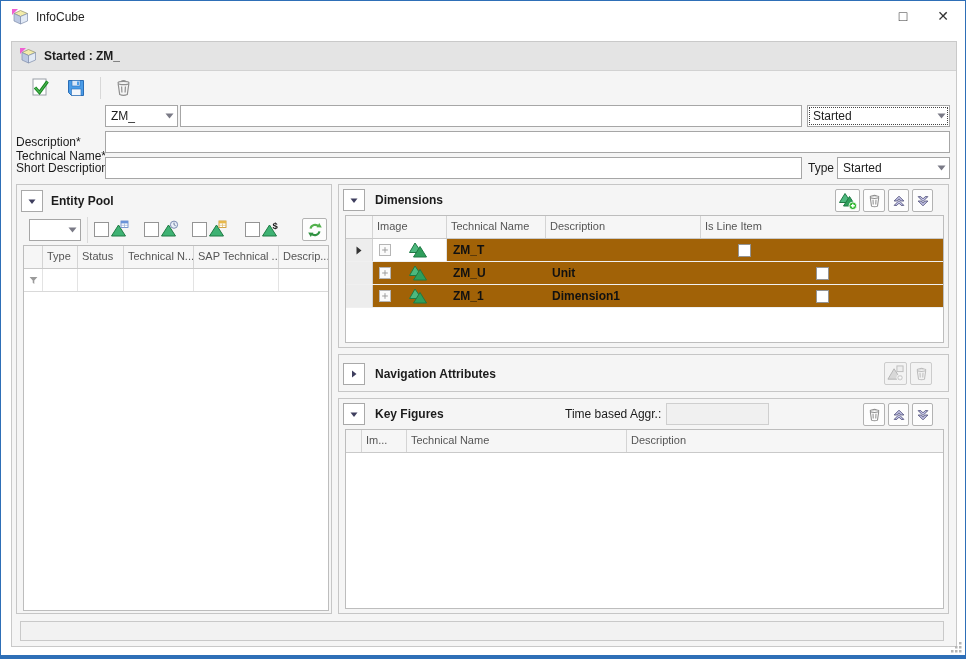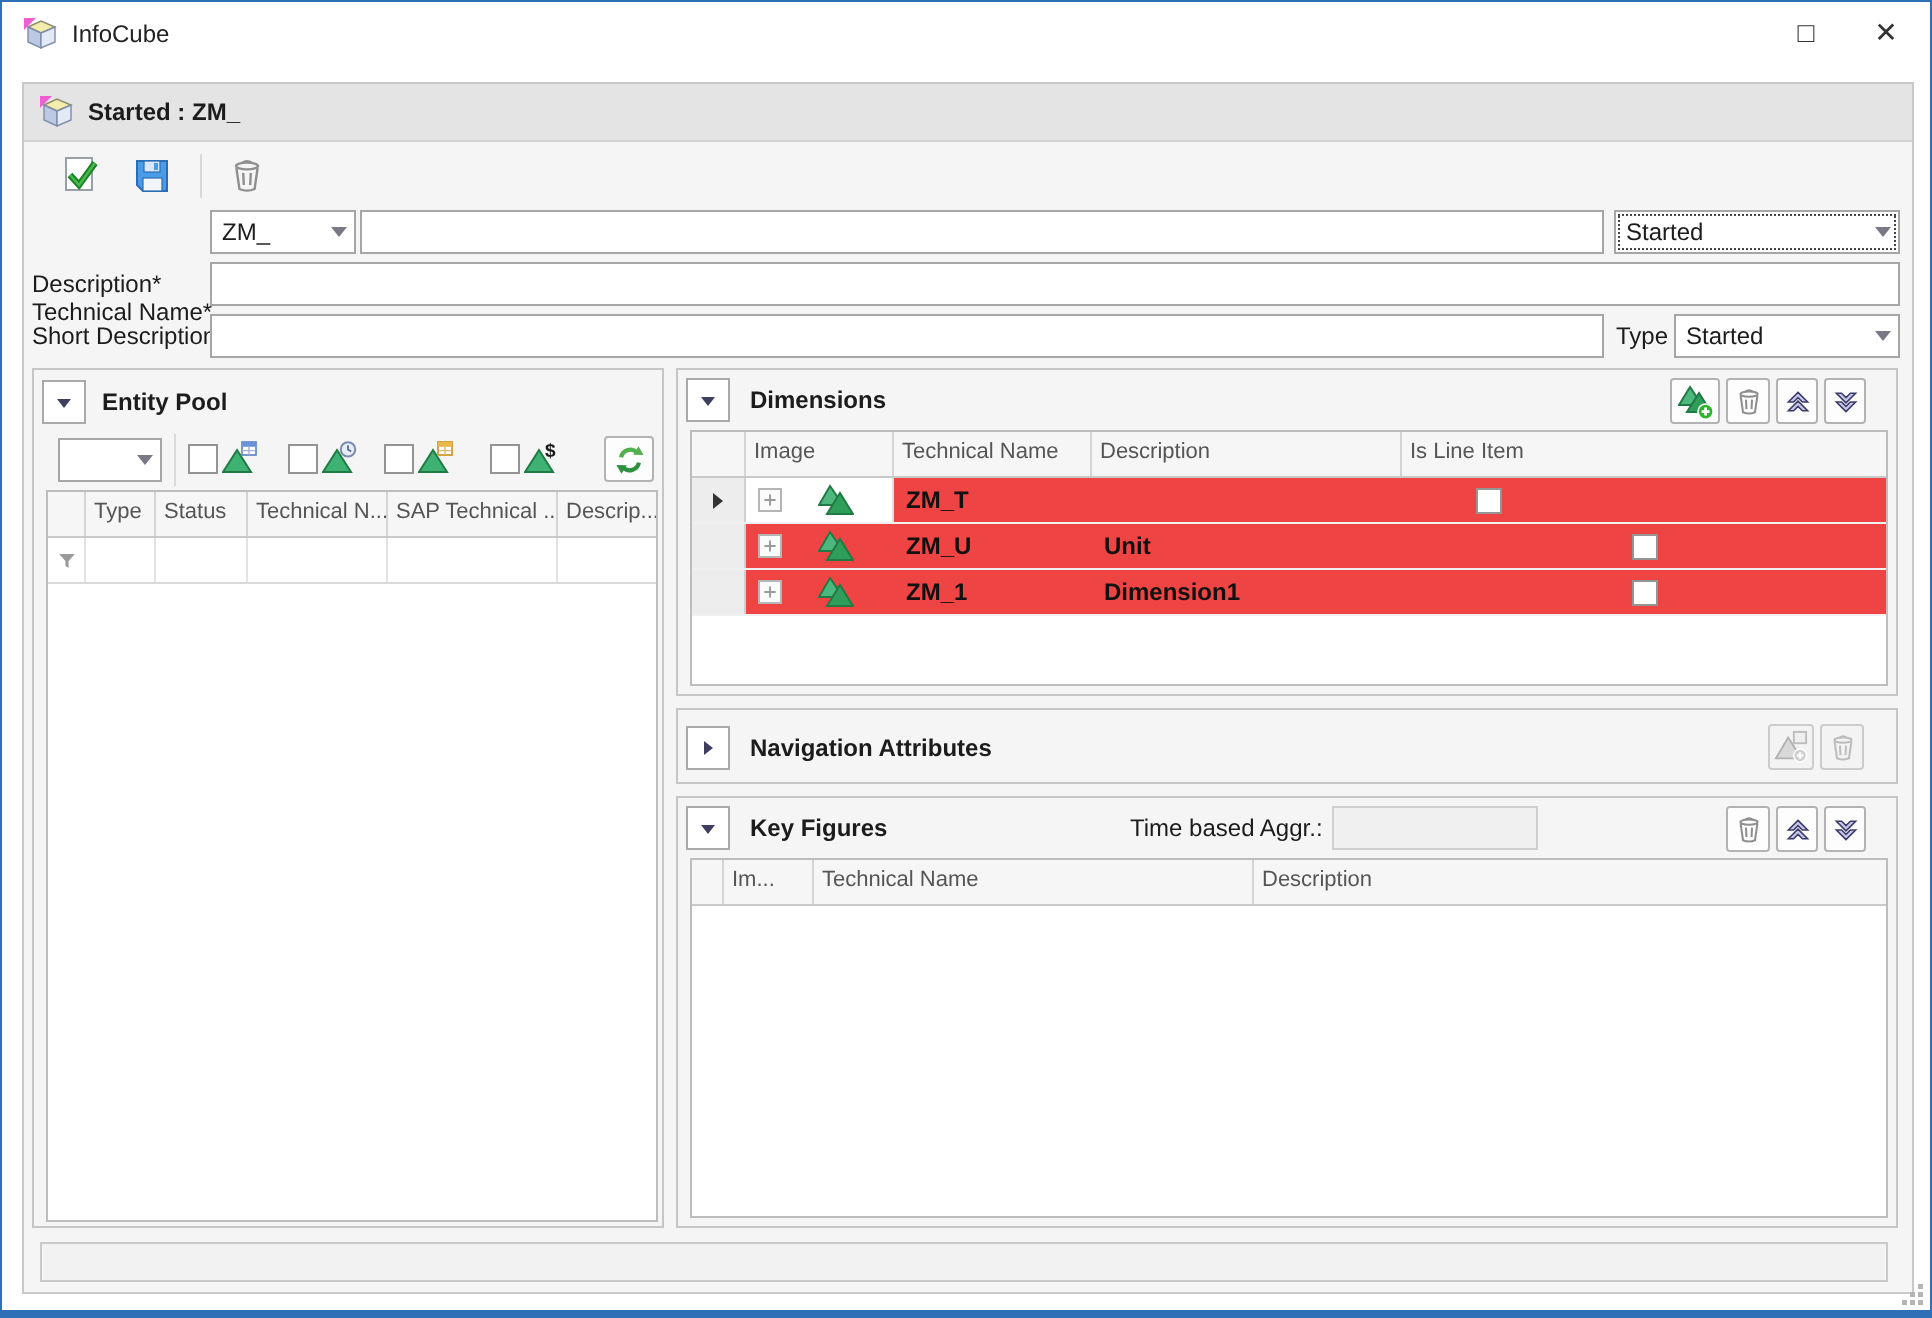--- a/index.html
+++ b/index.html
@@ -27,21 +27,21 @@
   .ptitle{position:absolute;font-weight:bold;font-size:12px;color:#1c1c1c;white-space:nowrap;}
   .icon-btn{position:absolute;height:23px;background:#fdfdfd;border:1px solid #b3b3b3;border-radius:2px;display:flex;align-items:center;justify-content:center;box-sizing:border-box;font-size:12px;}
   .icon-btn.disabled{background:#f3f3f3;border-color:#cccccc;}
   .grid{position:absolute;background:#fff;border:1px solid #bdbdbd;box-sizing:border-box;overflow:hidden;}
   .ghead{display:flex;height:22px;background:#f6f6f6;border-bottom:1px solid #c9c9c9;}
   .gh{border-right:1px solid #d4d4d4;font-size:11px;color:#555;line-height:21px;padding-left:4px;overflow:hidden;white-space:nowrap;box-sizing:border-box;flex:none;}
   .gh.last{border-right:none;flex:1;}
   .gfilter{display:flex;height:22px;border-bottom:1px solid #d9d9d9;background:#fff;}
   .gf{border-right:1px solid #e3e3e3;display:flex;align-items:center;justify-content:center;box-sizing:border-box;flex:none;}
   .gf.last{border-right:none;flex:1;}
-  .dimrow{display:flex;height:22px;border-bottom:1px solid #f0f0f0;background:#ef4444;justify-content:flex-end;}
+  .dimrow{display:flex;height:22px;border-bottom:1px solid #f0f0f0;background:#a16207;justify-content:flex-end;}
   .dimrow .c{display:flex;align-items:center;overflow:hidden;box-sizing:border-box;flex:none;}
   .rowhdr{background:#ededed;border-right:1px solid #d0d0d0;justify-content:center;}
   .boldtxt{font-weight:bold;font-size:12px;color:#111;}
   .cb{width:13px;height:13px;background:#fff;border:1px solid #949494;display:inline-block;box-sizing:border-box;}
   .cb15{width:15px;height:15px;background:#fff;border:1px solid #949494;display:inline-block;box-sizing:border-box;}
   .expander{width:12px;height:12px;border:1px solid #b5b5b5;background:#fbfbfb;display:flex;align-items:center;justify-content:center;box-sizing:border-box;}
   .strip{position:absolute;background:#f2f2f2;border:1px solid #c9c9c9;box-sizing:border-box;}
   svg{display:block;}
 </style>
 </head>

